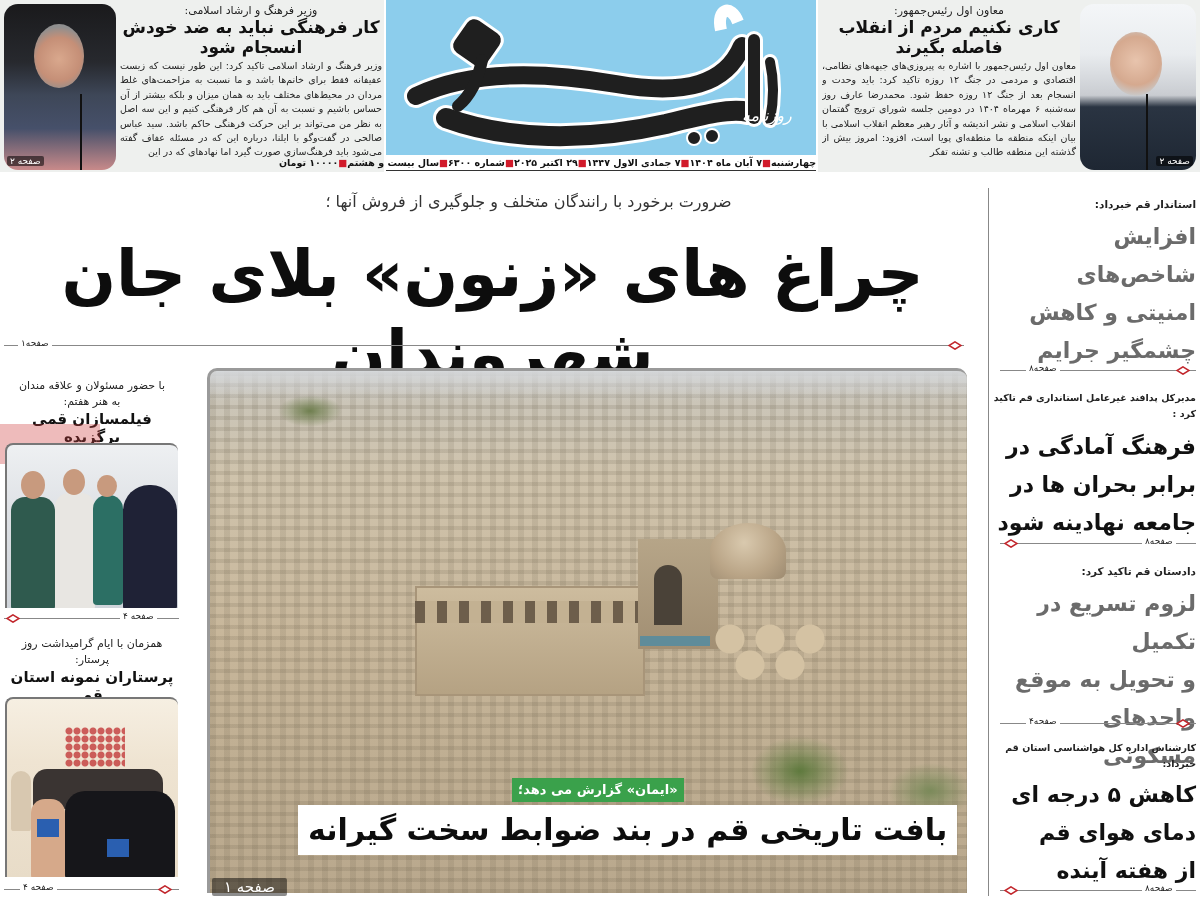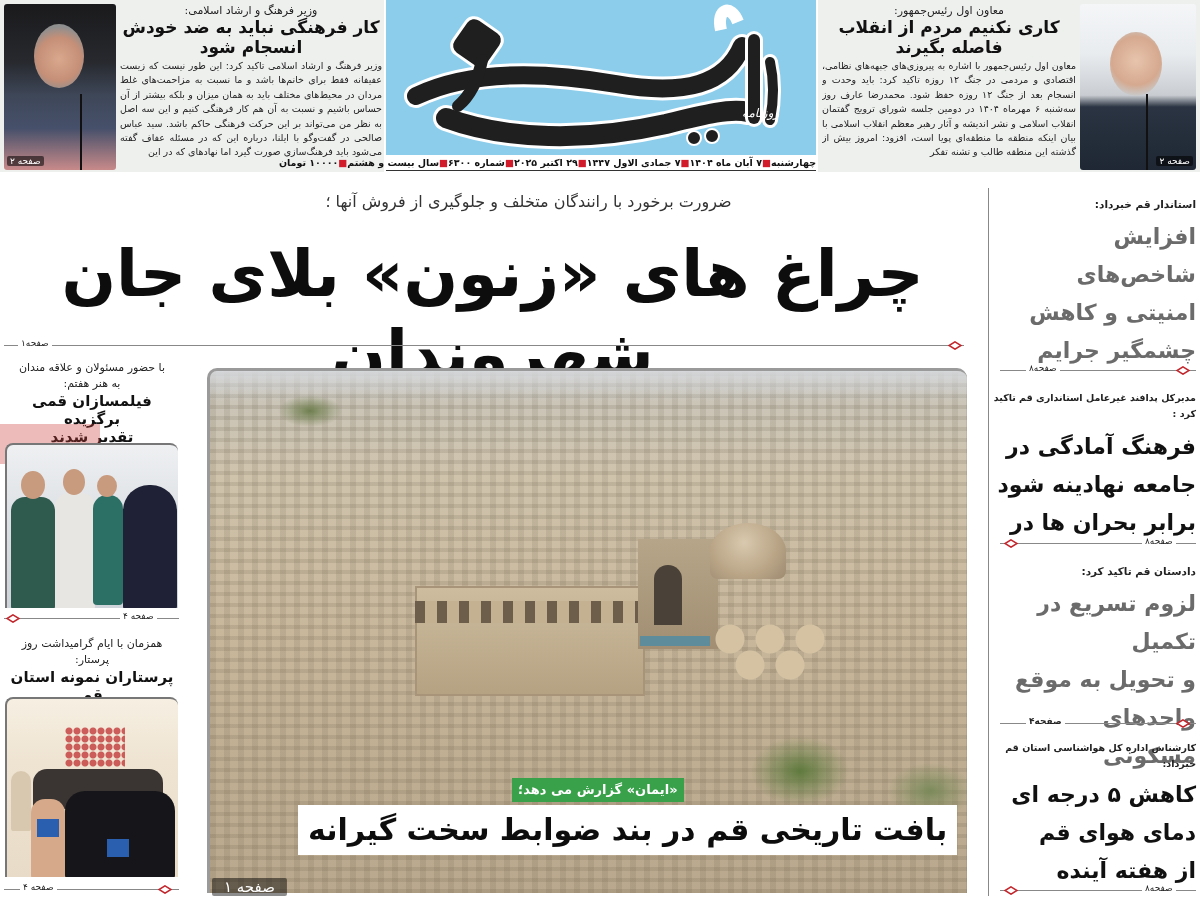--- a/index.html
+++ b/index.html
@@ -7,21 +7,21 @@
     body { font-family: "DejaVu Sans", sans-serif; color: #1a1a1a; position: relative; direction: rtl; }
 
     .abs { position: absolute; }
 
     
     .topband { position: absolute; left: 0; top: 0; width: 1200px; height: 176px; }
     .side-box { position: absolute; top: 0; height: 172px; background: #eef0ee; }
     .side-box.right { left: 818px; width: 382px; }
     .side-box.left  { left: 0; width: 384px; }
 
-    .photo { position: absolute; border-radius: 3px; overflow: hidden; }
+    .photo { position: absolute; border-radius: 14px; overflow: hidden; }
     .photo-right { left: 1080px; top: 4px; width: 116px; height: 166px;
       background: linear-gradient(180deg,#f4f6f8 0%,#e9ecef 30%,#c9ccd1 55%,#2a3442 62%,#1e2733 100%); }
     .photo-left { left: 4px; top: 4px; width: 112px; height: 166px;
       background: linear-gradient(180deg,#1a1a1c 0%,#27292e 35%,#3e4758 55%,#46506a 75%,#c88a8a 100%); }
     .face { position: absolute; border-radius: 50%; }
     .photo-right .face { left: 30px; top: 28px; width: 52px; height: 64px; background: radial-gradient(circle at 50% 45%, #e8c4ad 0%, #d5a98f 55%, #c9c9c9 80%); }
     .photo-left .face  { left: 30px; top: 20px; width: 50px; height: 64px; background: radial-gradient(circle at 50% 55%, #d9a88d 0%, #c58f77 50%, #8f8f8f 75%); }
     .mic { position: absolute; width: 2px; background: #111; }
     .photo-right .mic { left: 66px; top: 90px; height: 76px; }
     .photo-left .mic { left: 76px; top: 90px; height: 76px; }
@@ -133,21 +133,21 @@
       <path d="M335 30 C 330 8, 345 4, 352 22" stroke="#ffffff" stroke-width="12" fill="none"></path>
       <rect x="70" y="22" width="42" height="42" rx="10" transform="rotate(35 91 43)" fill="#1f1f1f" stroke="#ffffff" stroke-width="3"></rect>
       <path d="M96 60 C 92 80, 84 96, 72 106" stroke="#1f1f1f" stroke-width="12" fill="none" stroke-linecap="round"></path>
       <path d="M368 40 L 368 118" stroke="#ffffff" stroke-width="18" stroke-linecap="round"></path>
       <path d="M368 40 L 368 118" stroke="#1f1f1f" stroke-width="12" stroke-linecap="round"></path>
       <path d="M384 62 C 388 80, 388 100, 384 120" stroke="#ffffff" stroke-width="16" fill="none" stroke-linecap="round"></path>
       <path d="M384 62 C 388 80, 388 100, 384 120" stroke="#1f1f1f" stroke-width="10" fill="none" stroke-linecap="round"></path>
       <circle cx="308" cy="138" r="7" fill="#1f1f1f" stroke="#fff" stroke-width="2"></circle>
       <circle cx="326" cy="136" r="7" fill="#1f1f1f" stroke="#fff" stroke-width="2"></circle>
     </svg>
-    <span class="abs" style="left:356px; top:106px; font-size:12px; color:#ffffff; font-style:italic;">روزنامه</span>
+    <span class="abs" style="left:356px; top:106px; font-size:16px; color:#ffffff; font-style:italic;">روزنامه</span>
   </div>
   <div class="dateline">
     <span>چهارشنبه</span><span class="dot">■</span><span>۷ آبان ماه ۱۴۰۴</span><span class="dot">■</span><span>۷ جمادی الاول ۱۴۴۷</span><span class="dot">■</span><span>۲۹ اکتبر ۲۰۲۵</span><span class="dot">■</span><span>شماره ۶۳۰۰</span><span class="dot">■</span><span>سال بیست و هشتم</span><span class="dot">■</span><span>۱۰۰۰۰ تومان</span>
   </div>
 </div>
 
 <div class="main">
   <div class="main-kicker">ضرورت برخورد با رانندگان متخلف و جلوگیری از فروش آنها ؛</div>
   <div class="main-headline">چراغ های «زنون» بلای جان شهروندان</div>
 </div>
@@ -164,21 +164,21 @@
   <div class="arches"></div>
   <div class="mosque-iwan"></div>
   <div class="mosque-dome"></div>
   <div class="domes-row"></div>
   <div class="tile-band"></div>
 </div>
 <div class="photo-badge">«ایمان» گزارش می دهد؛</div>
 <div class="photo-caption">بافت تاریخی قم در بند ضوابط سخت گیرانه</div>
 <span class="photo-page">صفحه ۱</span>
 
-<div class="lcol-text" style="top:360px;">
+<div class="lcol-text" style="top:378px;">
   <div class="lcol-kicker">با حضور مسئولان و علاقه مندان</div>
   <div class="lcol-kicker">به هنر هفتم:</div>
   <div class="lcol-head">فیلمسازان قمی برگزیده</div>
   <div class="lcol-head">تقدیر شدند</div>
 </div>
 <div class="watermark"></div>
 <div class="lphoto lphoto1">
   <div class="person" style="left:4px; top:52px; width:44px; height:113px; background:#2f5a4e;"></div>
   <div class="head" style="left:14px; top:26px; width:24px; height:28px;"></div>
   <div class="person" style="left:48px; top:48px; width:40px; height:117px; background:#e8e6e2;"></div>
@@ -226,40 +226,40 @@
 <div class="rule" style="left:1000px; top:370px; width:196px;"></div>
 <span class="rule-label" style="left:1026px; top:363px;">صفحه۸</span>
 <svg class="diamond" style="left:1176px; top:366px;" viewBox="0 0 14 9">
     <polygon points="7,0.8 13,4.5 7,8.2 1,4.5" fill="#fff" stroke="#c2272d" stroke-width="1.5"></polygon>
   </svg>
 
 <div class="rcol-text" style="top:390px;">
   <div class="rcol-kicker" style="font-size:9.5px;">مدیرکل پدافند غیرعامل استانداری قم تاکید کرد :</div>
   <div style="margin-top:6px;">
     <div class="rcol-head black">فرهنگ آمادگی در</div>
+    <div class="rcol-head black">برابر بحران ها در</div>
     <div class="rcol-head black">جامعه نهادینه شود</div>
-    <div class="rcol-head black">برابر بحران ها در</div>
   </div>
 </div>
 <div class="rule" style="left:1000px; top:543px; width:196px;"></div>
 <span class="rule-label" style="left:1142px; top:536px;">صفحه۸</span>
 <svg class="diamond" style="left:1004px; top:539px;" viewBox="0 0 14 9">
     <polygon points="7,0.8 13,4.5 7,8.2 1,4.5" fill="#fff" stroke="#c2272d" stroke-width="1.5"></polygon>
   </svg>
 
 <div class="rcol-text" style="top:563px;">
   <div class="rcol-kicker">دادستان قم تاکید کرد:</div>
   <div style="margin-top:6px;">
     <div class="rcol-head grey">لزوم تسریع در تکمیل</div>
     <div class="rcol-head grey">و تحویل به موقع</div>
     <div class="rcol-head grey">واحدهای مسکونی</div>
   </div>
 </div>
 <div class="rule" style="left:1000px; top:723px; width:196px;"></div>
-<span class="rule-label" style="left:1026px; top:716px;font-weight:bold;">صفحه۴</span>
+<span class="rule-label" style="left:1026px; top:716px;">صفحه۴</span>
 <svg class="diamond" style="left:1176px; top:719px;" viewBox="0 0 14 9">
     <polygon points="7,0.8 13,4.5 7,8.2 1,4.5" fill="#fff" stroke="#c2272d" stroke-width="1.5"></polygon>
   </svg>
 
 <div class="rcol-text" style="top:740px;">
   <div class="rcol-kicker" style="font-size:9.5px;">کارشناس اداره کل هواشناسی استان قم خبرداد:</div>
   <div style="margin-top:4px;">
     <div class="rcol-head black">کاهش ۵ درجه ای</div>
     <div class="rcol-head black">دمای هوای قم</div>
     <div class="rcol-head black">از هفته آینده</div>

